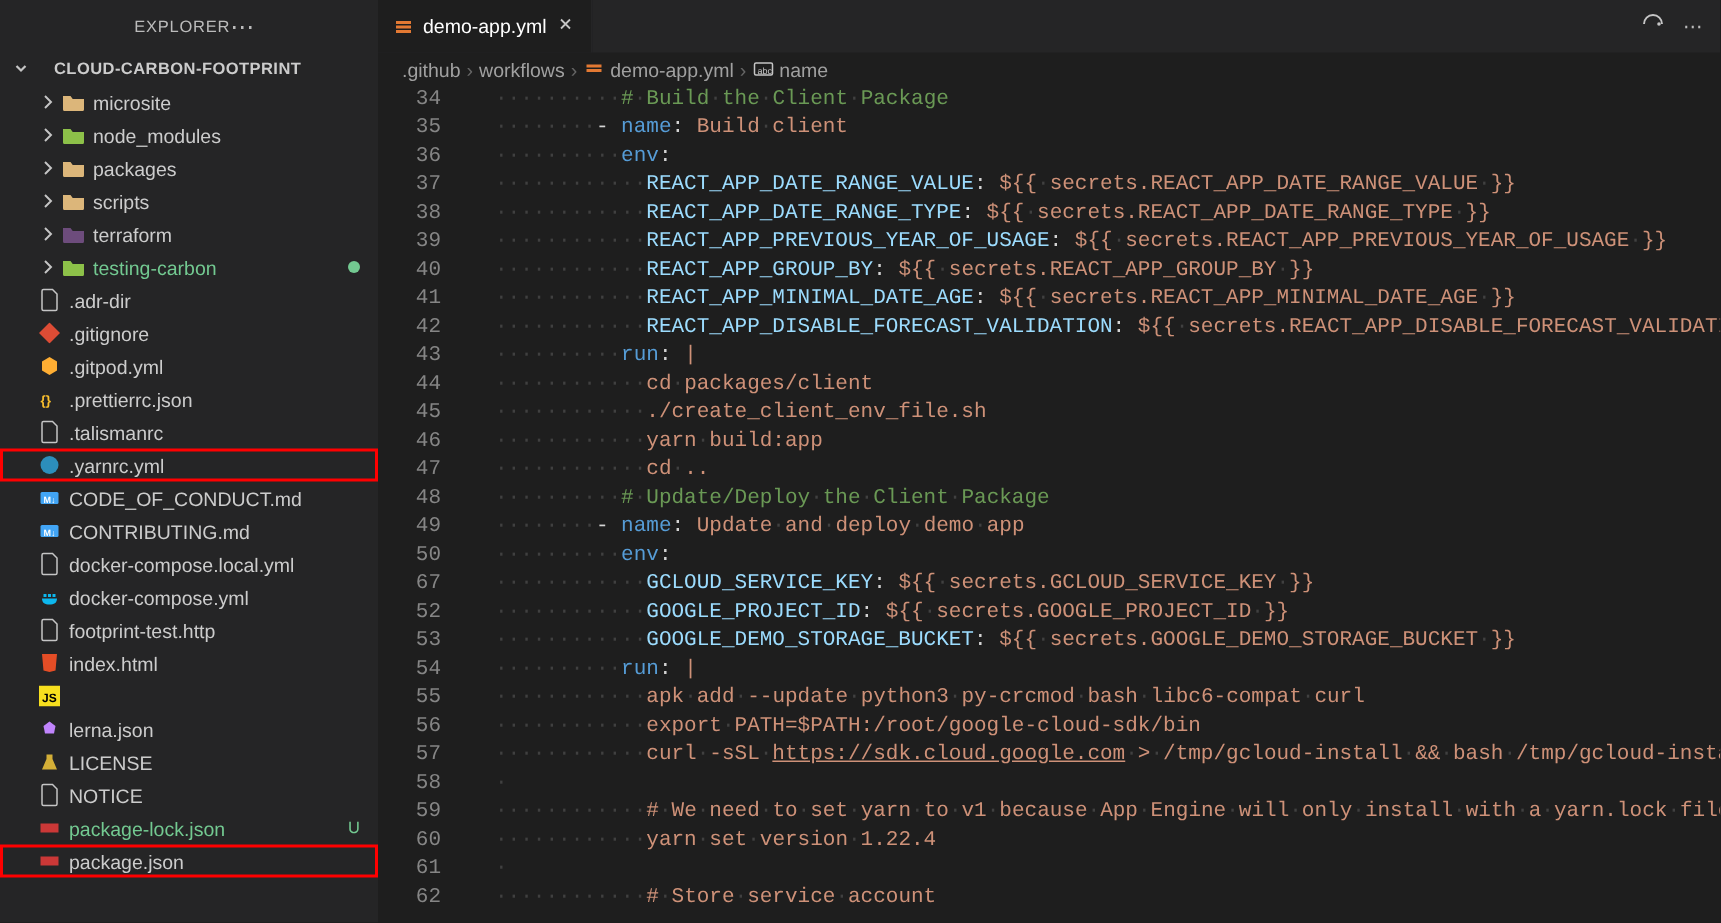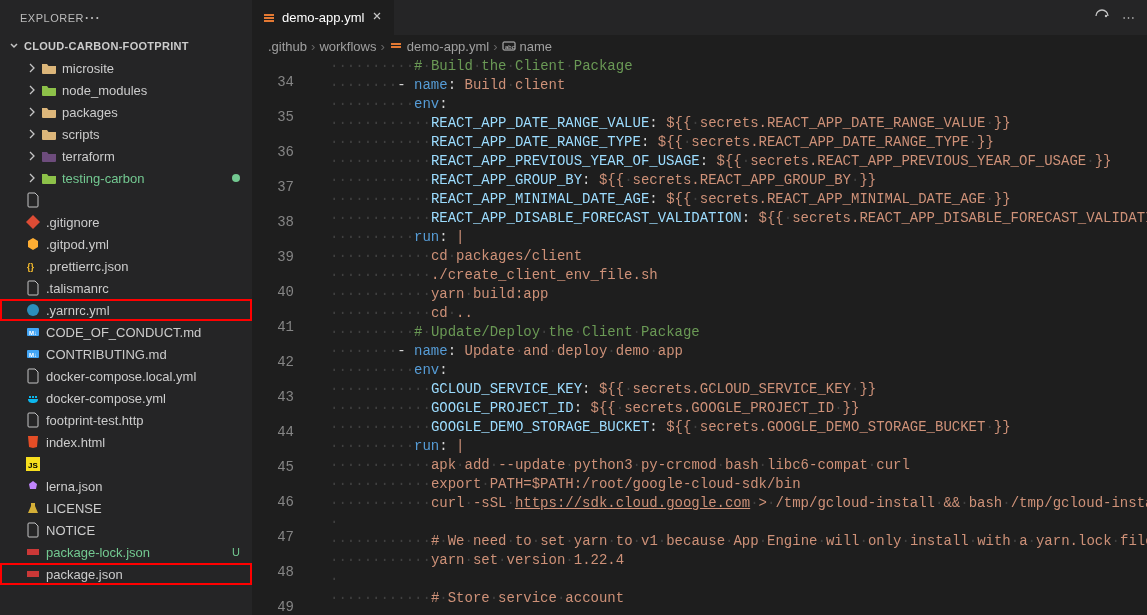--- a/index.html
+++ b/index.html
@@ -17,36 +17,37 @@
   width: 252px;
   background: #252526;
   display: flex;
   flex-direction: column;
   flex-shrink: 0;
 }
 .sidebar-header {
   height: 35px;
   display: flex;
   align-items: center;
-  justify-content: flex-start;
+  justify-content: center;
   padding: 0 12px 0 20px;
   font-size: 11px;
   letter-spacing: 0.5px;
   color: #bbbbbb;
 }
 .sidebar-header .dots { color: #bbbbbb; cursor: pointer; font-size: 16px; letter-spacing: 1px; }
 .workspace-header {
   height: 22px;
   display: flex;
   align-items: center;
   padding: 0 8px;
   font-size: 11px;
   font-weight: bold;
   letter-spacing: 0.3px;
   cursor: pointer;
+  gap: 12px;
 }
 .workspace-header svg { margin-right: 4px; }
 .tree { flex: 1; overflow-y: auto; }
 .tree-item {
   height: 22px;
   display: flex;
   align-items: center;
   padding-right: 8px;
   cursor: pointer;
   position: relative;
@@ -85,21 +86,21 @@
   align-items: center;
   padding: 0 16px;
   font-size: 13px;
   color: #a0a0a0;
   gap: 4px;
 }
 .breadcrumb .sep { color: #666; }
 .breadcrumb-item { display: flex; align-items: center; gap: 4px; }
 .code-area { flex: 1; display: flex; overflow: hidden; font-family: Consolas, "Courier New", monospace; font-size: 14px; line-height: 19px; }
 .gutter { width: 60px; text-align: right; padding-right: 18px; color: #858585; user-select: none; }
-.gutter .ln { height: 19px; margin-top: 16px; }
+.gutter .ln { height: 19px; }
 .glyph-margin { width: 18px; position: relative; }
 .code { flex: 1; white-space: pre; color: #d4d4d4; overflow: hidden; }
 .code .line { height: 19px; }
 .tok-comment { color: #6a9955; }
 .tok-key { color: #569cd6; }
 .tok-string { color: #ce9178; }
 .tok-var { color: #9cdcfe; }
 .tok-punct { color: #d4d4d4; }
 .tok-dash { color: #d4d4d4; }
 .tok-link { color: #ce9178; text-decoration: underline; }
@@ -201,20 +202,21 @@
           </span>
           <span class="label">testing-carbon</span>
           <span class="dot-modified"></span>
         </div>
         <div class="tree-item depth-1">
           <span class="icon">
             <svg width="14" height="16" viewBox="0 0 14 16">
               <path d="M3 1h6l3 3v10a1 1 0 0 1-1 1H3a1 1 0 0 1-1-1V2a1 1 0 0 1 1-1z" fill="none" stroke="#c5c5c5"></path>
             </svg>
           </span>
+          <span class="label">.adr-dir</span>
         </div>
         <div class="tree-item depth-1">
           <span class="icon">
             <svg width="14" height="14" viewBox="0 0 14 14">
               <path d="M7 0l7 7-7 7-7-7z" fill="#dd4c35"></path>
             </svg>
           </span>
           <span class="label">.gitignore</span>
         </div>
         <div class="tree-item depth-1">

